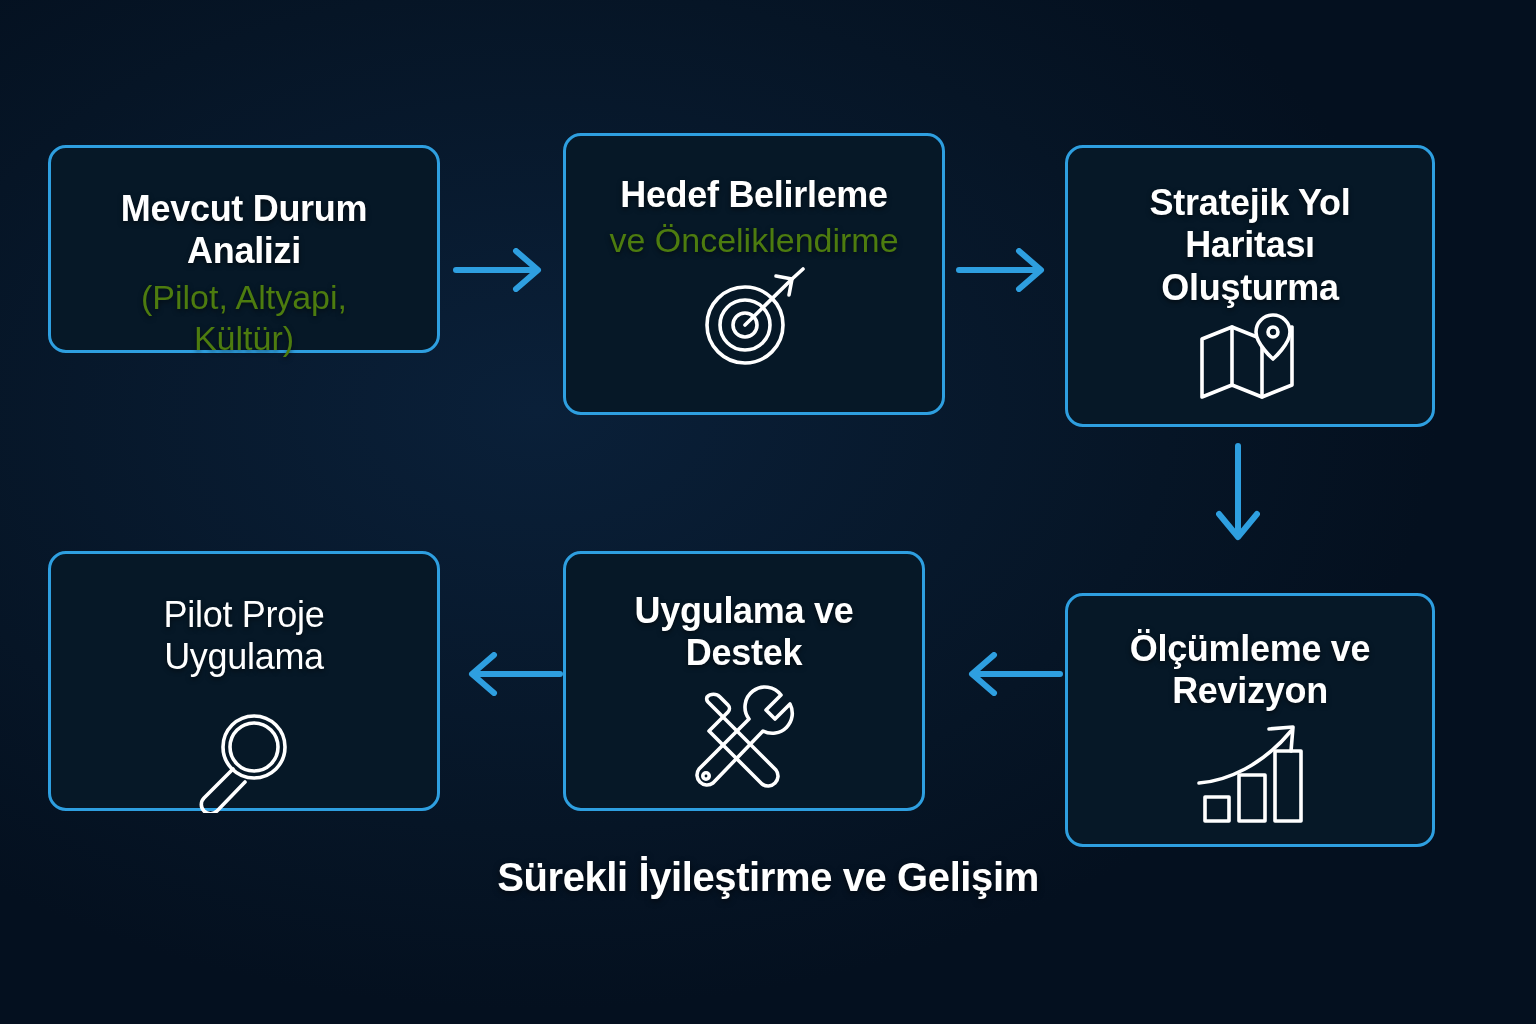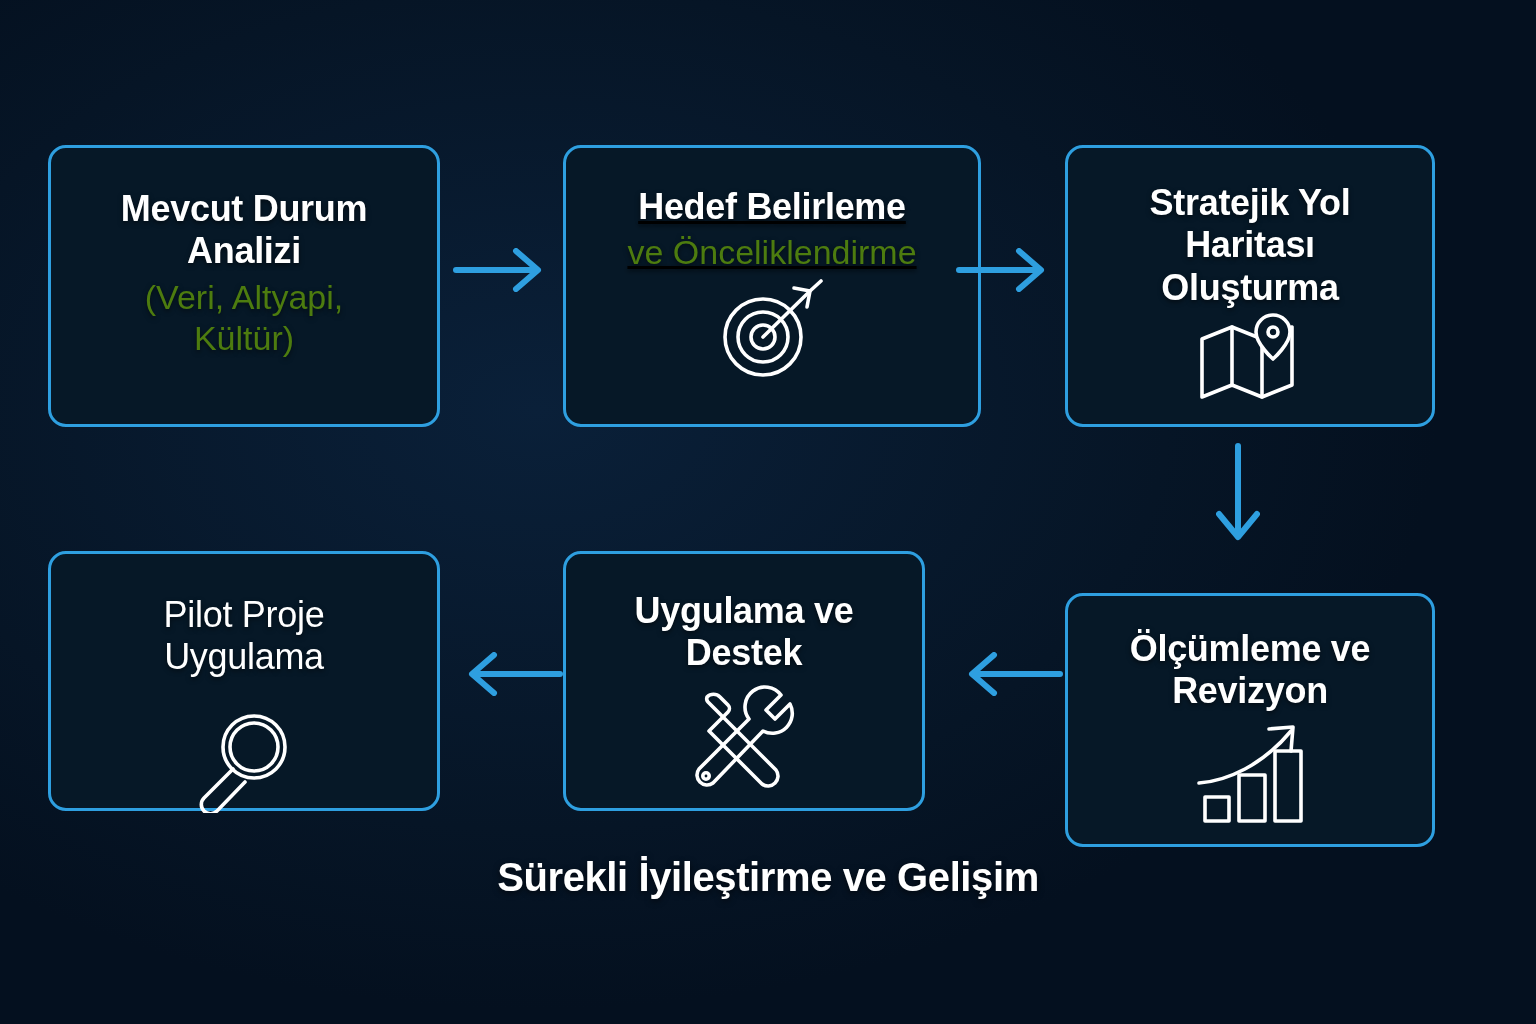--- a/index.html
+++ b/index.html
@@ -63,22 +63,22 @@
     white-space: pre-line;
   }
   .node .iconwrap {
     margin-top: 6px;
     display: flex;
     align-items: center;
     justify-content: center;
   }
 
   
-  #node-1 { left: 48px;   top: 145px; width: 392px; height: 282px; }
-  #node-2 { left: 563px;  top: 145px; width: 418px; height: 282px; text-decoration: underline; }
+  #node-1 { left: 48px;   top: 145px; width: 392px; height: 208px; }
+  #node-2 { left: 563px;  top: 133px; width: 382px; height: 282px; }
   #node-3 { left: 1065px; top: 145px; width: 370px; height: 282px; }
   #node-4 { left: 1065px; top: 557px; width: 370px; height: 254px; }
   #node-5 { left: 563px;  top: 551px; width: 362px; height: 260px; }
   #node-6 { left: 48px;   top: 551px; width: 392px; height: 260px; gap: 20px; }
 
   #node-1 { padding-top: 40px; }
   #node-2 { padding-top: 38px; }
   #node-3 { }
   #node-4 { padding-top: 32px; margin-top: 36px; }
   #node-5 { padding-top: 36px; }
@@ -109,21 +109,21 @@
   }
 </style>
 </head>
 <body>
 
 <div id="canvas">
 
   <div class="node" id="node-1">
     <div class="title">Mevcut Durum
 Analizi</div>
-    <div class="subtitle">(Veri, Altyapi,
+    <div class="subtitle">(Pilot, Altyapi,
 Kültür)</div>
   </div>
 
   <div class="node" id="node-2">
     <div class="title">Hedef Belirleme</div>
     <div class="subtitle">ve Önceliklendirme</div>
     <div class="iconwrap">
       <svg width="112" height="104" viewBox="0 0 112 104">
         <g fill="none" stroke="#ffffff" stroke-width="3.6" stroke-linecap="round" stroke-linejoin="round">
           <circle cx="47" cy="58" r="38"></circle>

